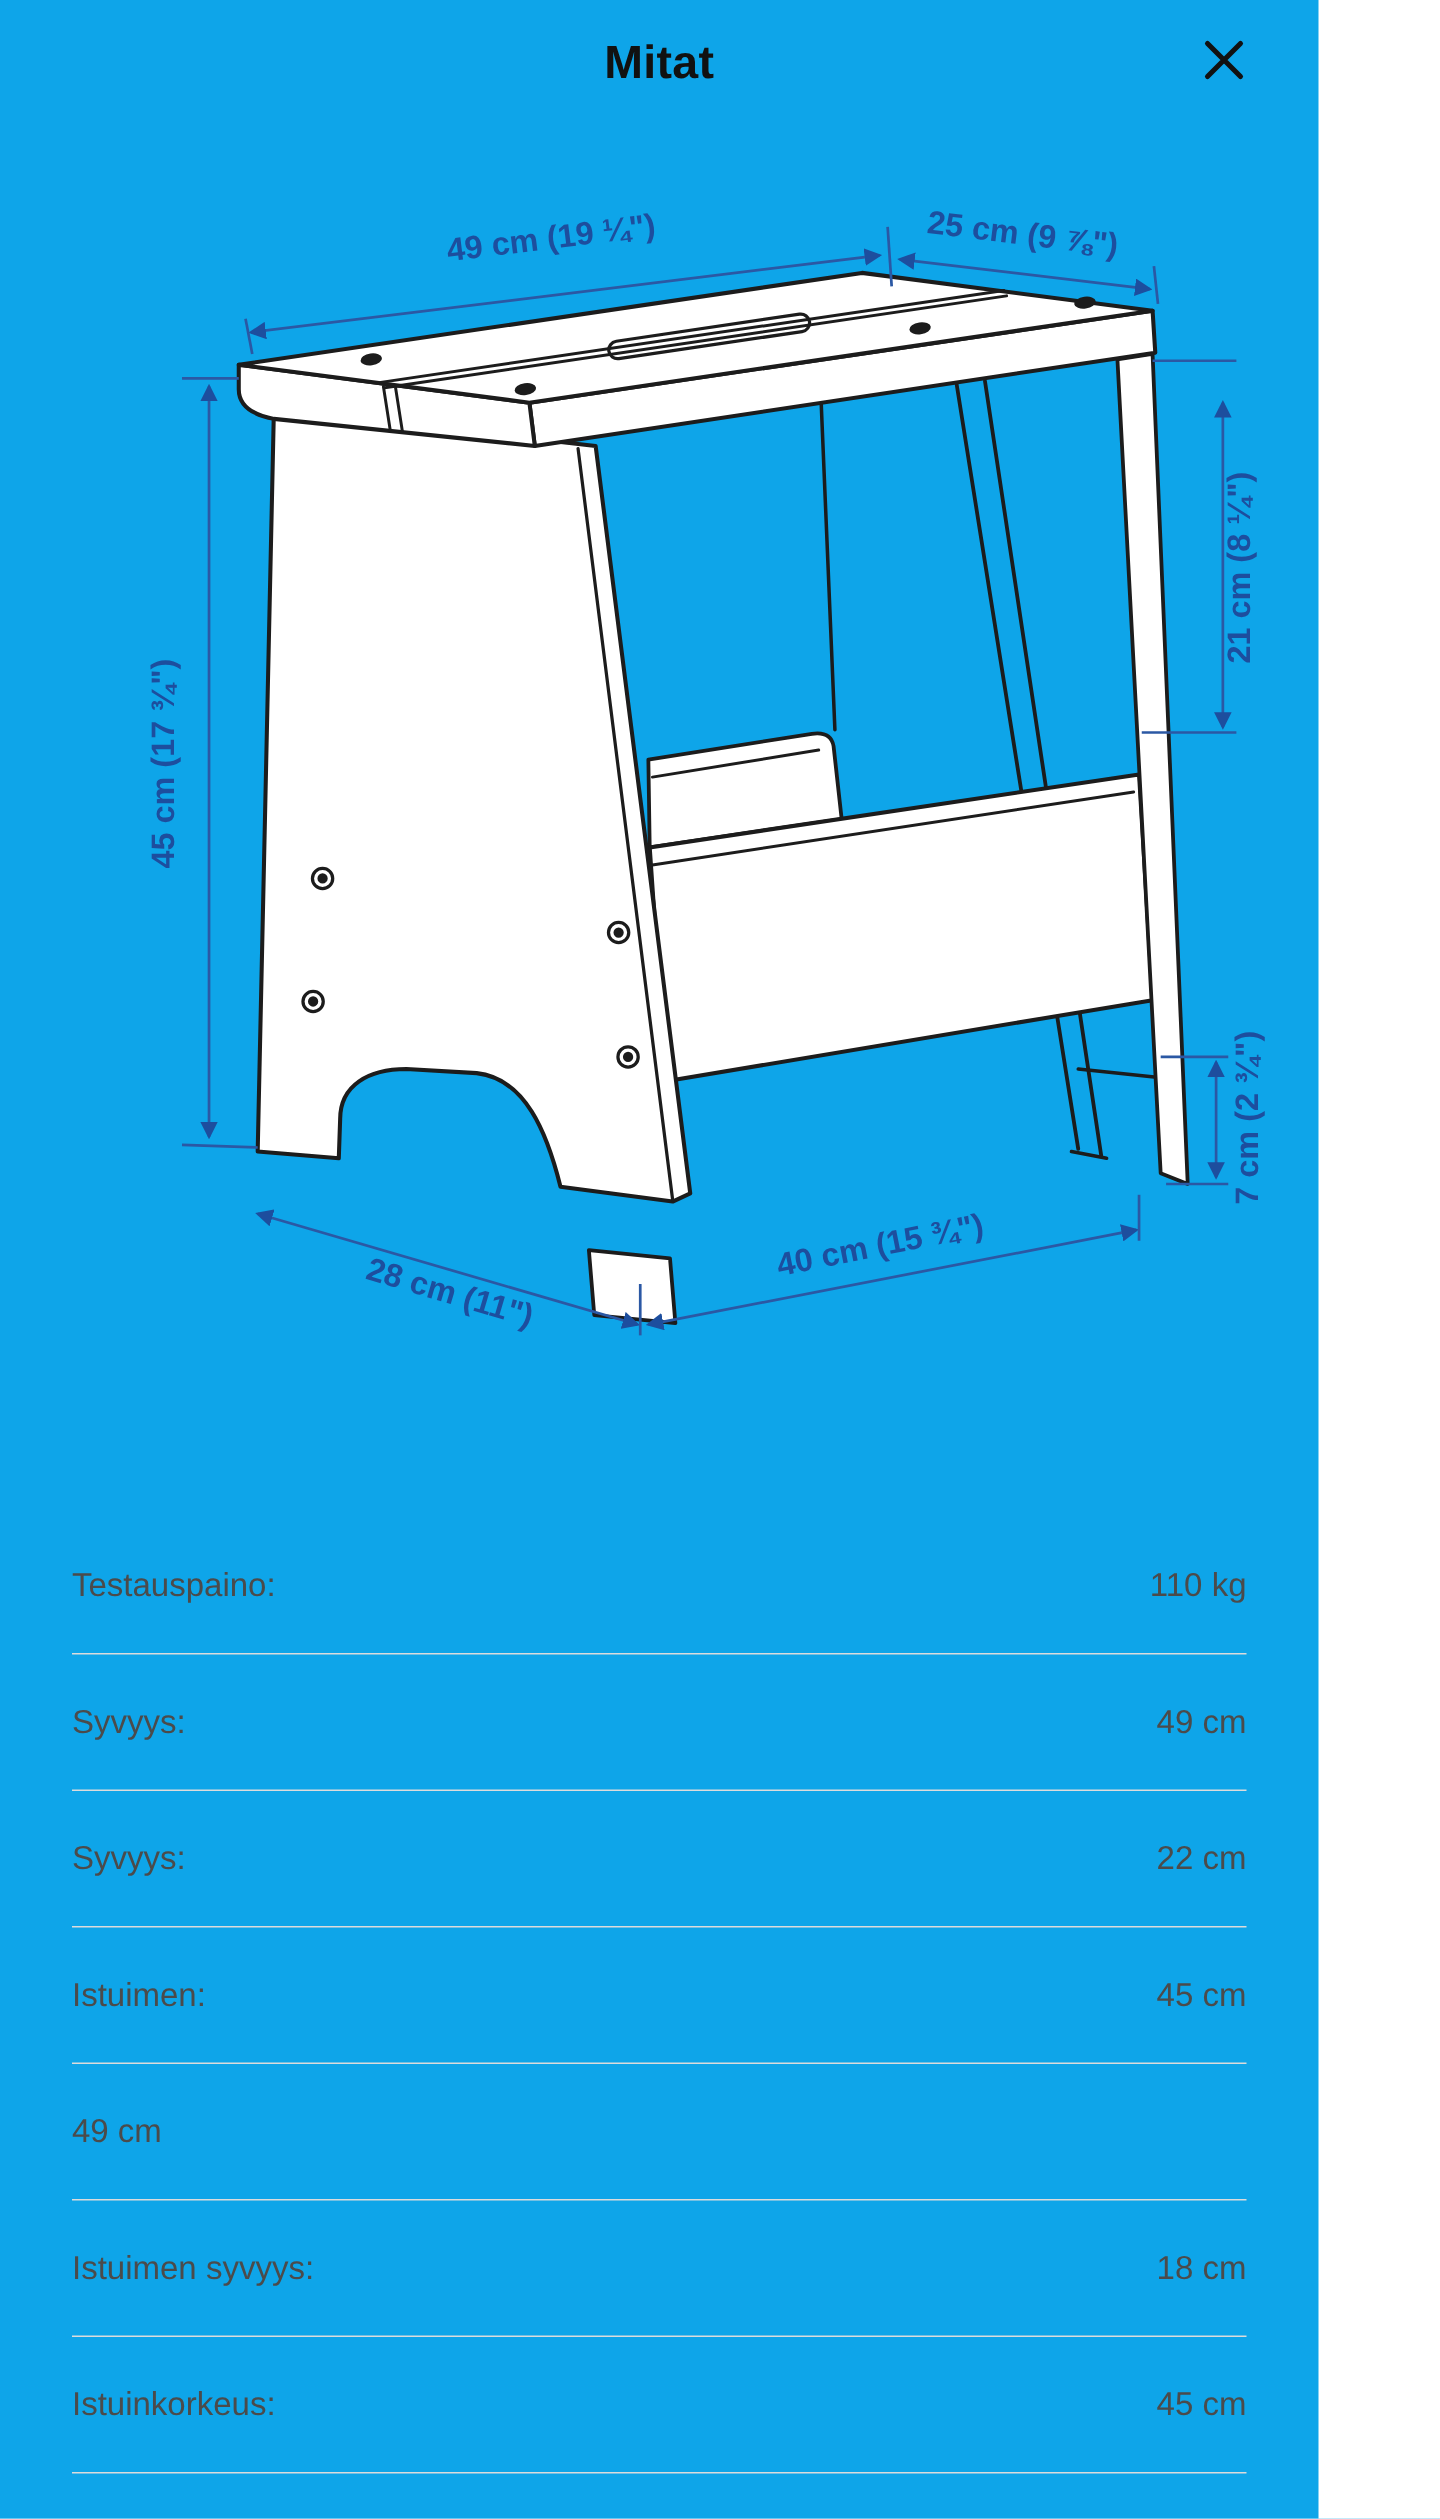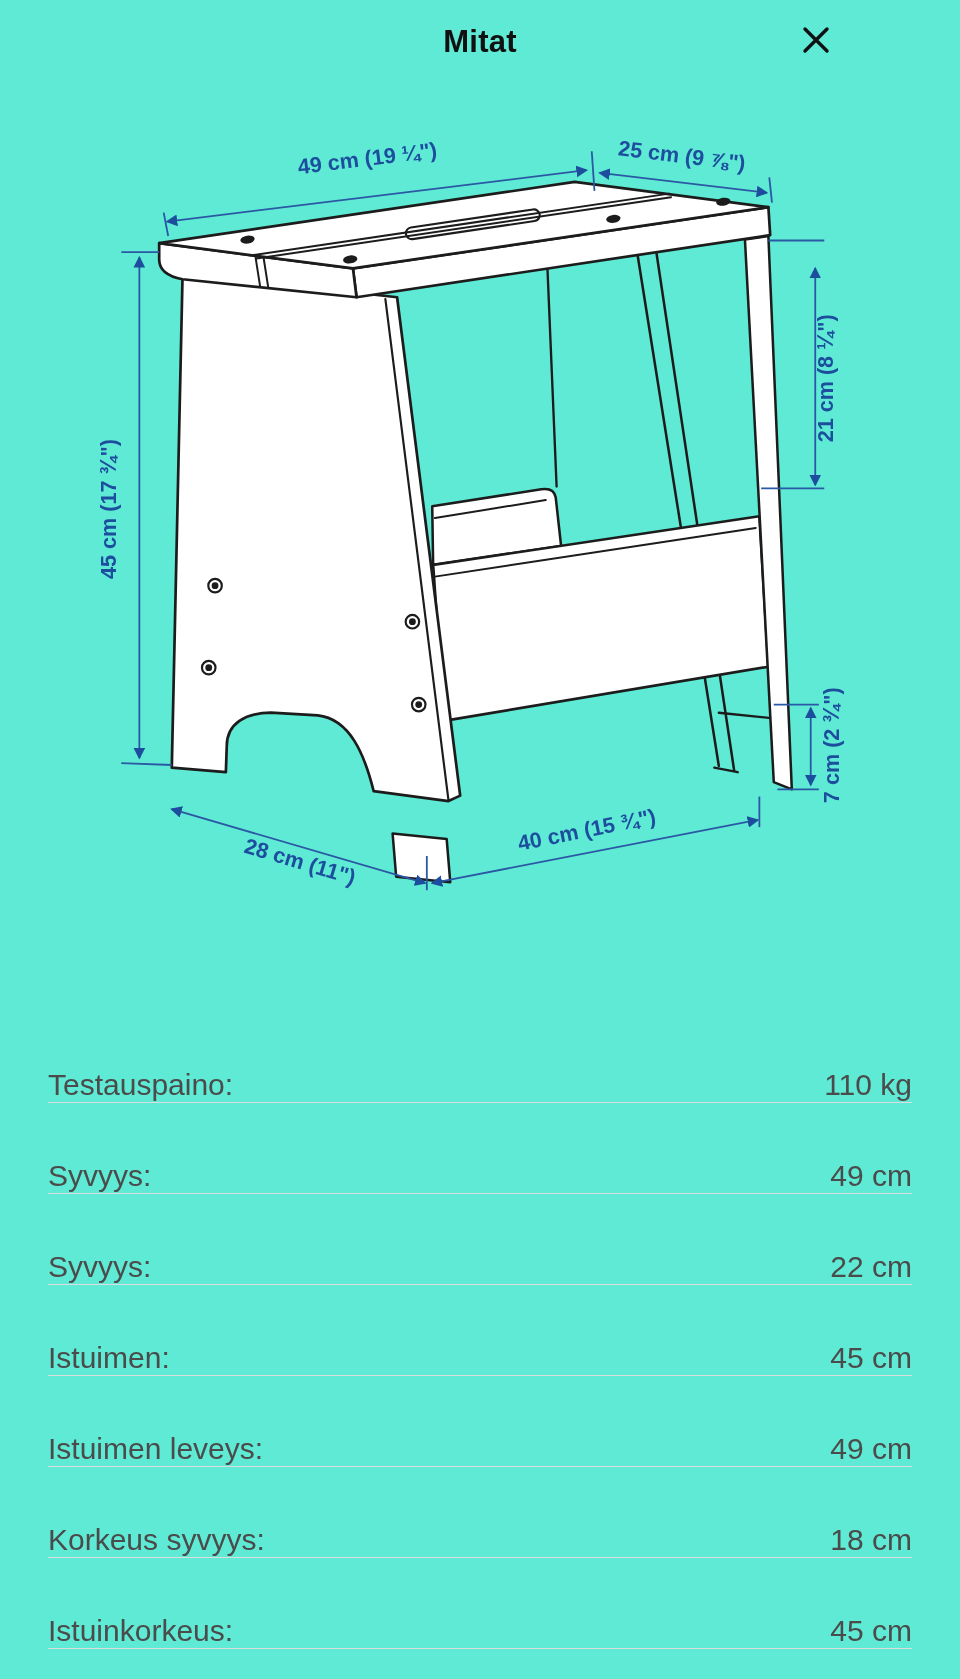--- a/index.html
+++ b/index.html
@@ -1,25 +1,25 @@
 <!DOCTYPE html>
 <html><head>
 <meta charset="utf-8">
 <style>
   html,body{margin:0;padding:0;background:#ffffff;}
   body{width:960px;height:1679px;position:relative;font-family:"Liberation Sans",sans-serif;overflow:hidden;}
-  .modal{width:960px;height:1679px;background:#5eead4;position:relative;}
+  .modal{width:879px;height:1679px;background:#0ea5e9;position:relative;}
   .modal-header{position:relative;height:90px;}
   .modal-title{position:absolute;left:0;right:0;top:24px;text-align:center;font-size:31px;font-weight:700;color:#111;letter-spacing:.2px;}
   .close-btn{position:absolute;left:792px;top:17px;width:48px;height:48px;background:none;border:none;padding:0;cursor:pointer;display:flex;align-items:center;justify-content:center;}
   .diagram-wrap{position:relative;width:960px;height:912px;}
   .diagram-wrap svg{display:block;}
   .dim-label{font-family:"Liberation Sans",sans-serif;font-size:24px;font-weight:700;}
   .specs{margin:10px 48px 0 48px;}
-  .spec-row{height:90px;display:flex;align-items:flex-end;justify-content:space-between;border-bottom:1px solid #dcdcdc;font-size:30px;color:#4b4b4b;}
+  .spec-row{height:90px;display:flex;align-items:center;justify-content:space-between;border-bottom:1px solid #dcdcdc;font-size:22px;color:#4b4b4b;}
   .spec-label{text-align:left;}
   .spec-value{text-align:right;}
 </style>
 </head>
 <body>
 
 <div class="modal">
 
   <div class="modal-header">
     <div class="modal-title">Mitat</div>
@@ -142,25 +142,24 @@
     </div>
     <div class="spec-row">
       <span class="spec-label">Syvyys:</span>
       <span class="spec-value">22 cm</span>
     </div>
     <div class="spec-row">
       <span class="spec-label">Istuimen:</span>
       <span class="spec-value">45 cm</span>
     </div>
     <div class="spec-row">
-      <span class="spec-label">Istuimen leveys:</span>
       <span class="spec-value">49 cm</span>
     </div>
     <div class="spec-row">
-      <span class="spec-label">Korkeus syvyys:</span>
+      <span class="spec-label">Istuimen syvyys:</span>
       <span class="spec-value">18 cm</span>
     </div>
     <div class="spec-row">
       <span class="spec-label">Istuinkorkeus:</span>
       <span class="spec-value">45 cm</span>
     </div>
   </div>
 
 </div>
 

